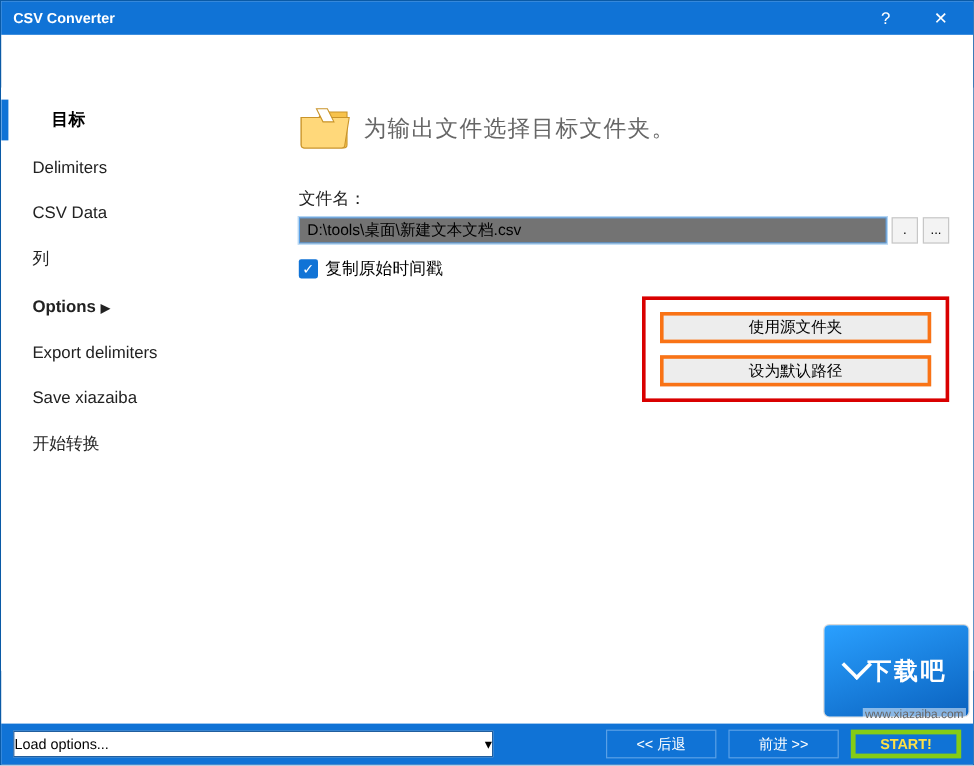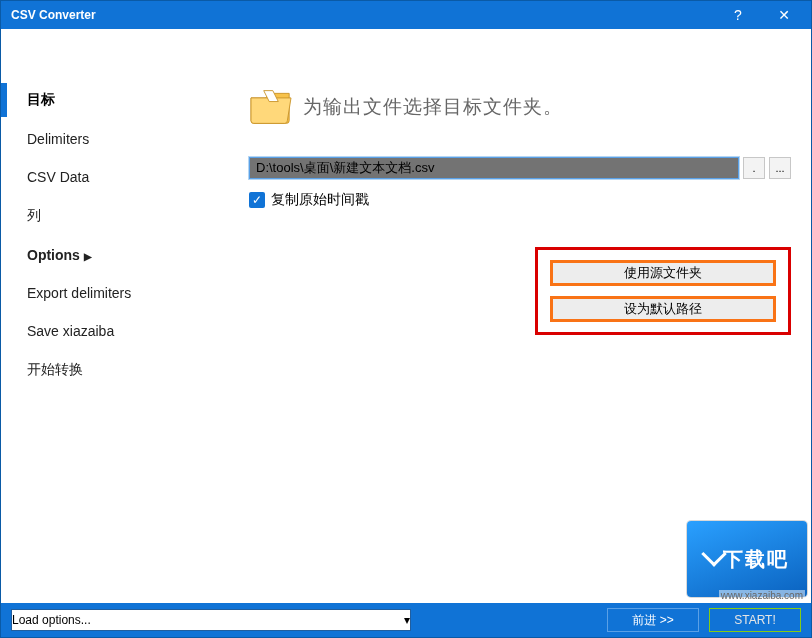--- a/index.html
+++ b/index.html
@@ -53,21 +53,21 @@
   }
   .side-item {
     padding: 8px 12px 8px 26px;
     font-size: 14px;
     color: #222;
     cursor: pointer;
     margin-bottom: 6px;
   }
   .side-item.active {
     border-left: 6px solid #1073d6;
-    padding-left: 20px;
+    padding-left: 36px;
     font-weight: bold;
     color: #000;
   }
   .side-item.bold { font-weight: bold; }
   .side-item .arrow { margin-left: 4px; font-size: 10px; }
   .main {
     flex: 1;
     padding: 14px 20px 10px 10px;
     position: relative;
   }
@@ -174,24 +174,24 @@
     border: 1px solid #5aa0e6;
     background: #1073d6;
     color: #fff;
     height: 24px;
     min-width: 92px;
     font-size: 12px;
     cursor: pointer;
     font-family: inherit;
   }
   .start-btn {
-    border: 1px solid #84cc16;
-    background: #1073d6;
-    color: #e5e5e5;
-    font-weight: normal;
+    border: 4px solid #84cc16;
+    background: #1073d6;
+    color: #fde047;
+    font-weight: bold;
     height: 24px;
     min-width: 92px;
     font-size: 12px;
     cursor: pointer;
     font-family: inherit;
   }
   .watermark {
     position: absolute;
     right: 4px;
     bottom: 40px;
@@ -257,20 +257,21 @@
     <div class="main">
       <div class="heading-row">
         <svg class="folder-icon" viewBox="0 0 48 44">
           <path d="M2 12 h16 l4 -5 h22 v30 a3 3 0 0 1 -3 3 H5 a3 3 0 0 1 -3 -3 Z" fill="#f7c24b" stroke="#c9942a" stroke-width="1"></path>
           <path d="M2 12 h44 l-4 25 a3 3 0 0 1 -3 3 H5 a3 3 0 0 1 -3 -3 Z" fill="#ffd87a" stroke="#c9942a" stroke-width="1"></path>
           <path d="M16 4 l10 0 l6 12 l-10 0 Z" fill="#fff" stroke="#c9942a" stroke-width="1"></path>
         </svg>
         <div class="heading">为输出文件选择目标文件夹。</div>
       </div>
 
+      <div class="field-label">文件名：</div>
       <div class="file-row">
         <input class="file-input hl" value="D:\tools\桌面\新建文本文档.csv" style="">
         <button class="small-btn">.</button>
         <button class="small-btn">...</button>
       </div>
 
       <div class="check-row">
         <span class="check">✓</span>
         <span>复制原始时间戳</span>
       </div>
@@ -281,20 +282,21 @@
       </div>
     </div>
   </div>
 
   <div class="footer">
     <div class="load-opt">
       <span>Load options...</span>
       <span>▾</span>
     </div>
     <div class="foot-spacer"></div>
+    <button class="nav-btn">&lt;&lt;  后退</button>
     <button class="nav-btn">前进  &gt;&gt;</button>
     <button class="start-btn">START!</button>
   </div>
 
   <div class="watermark">
     <div class="wm-box">
       <div class="wm-arrow"></div>
       <div class="wm-text">下载吧</div>
     </div>
   </div>

